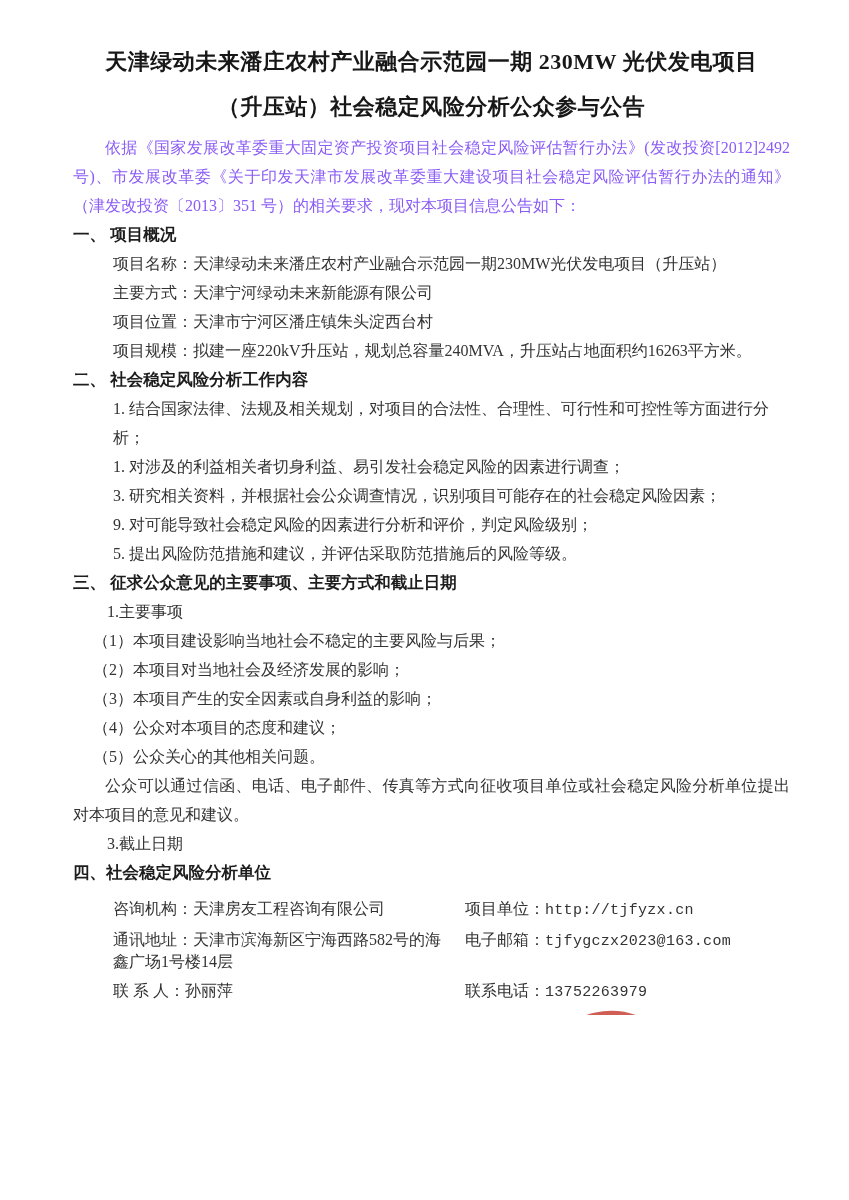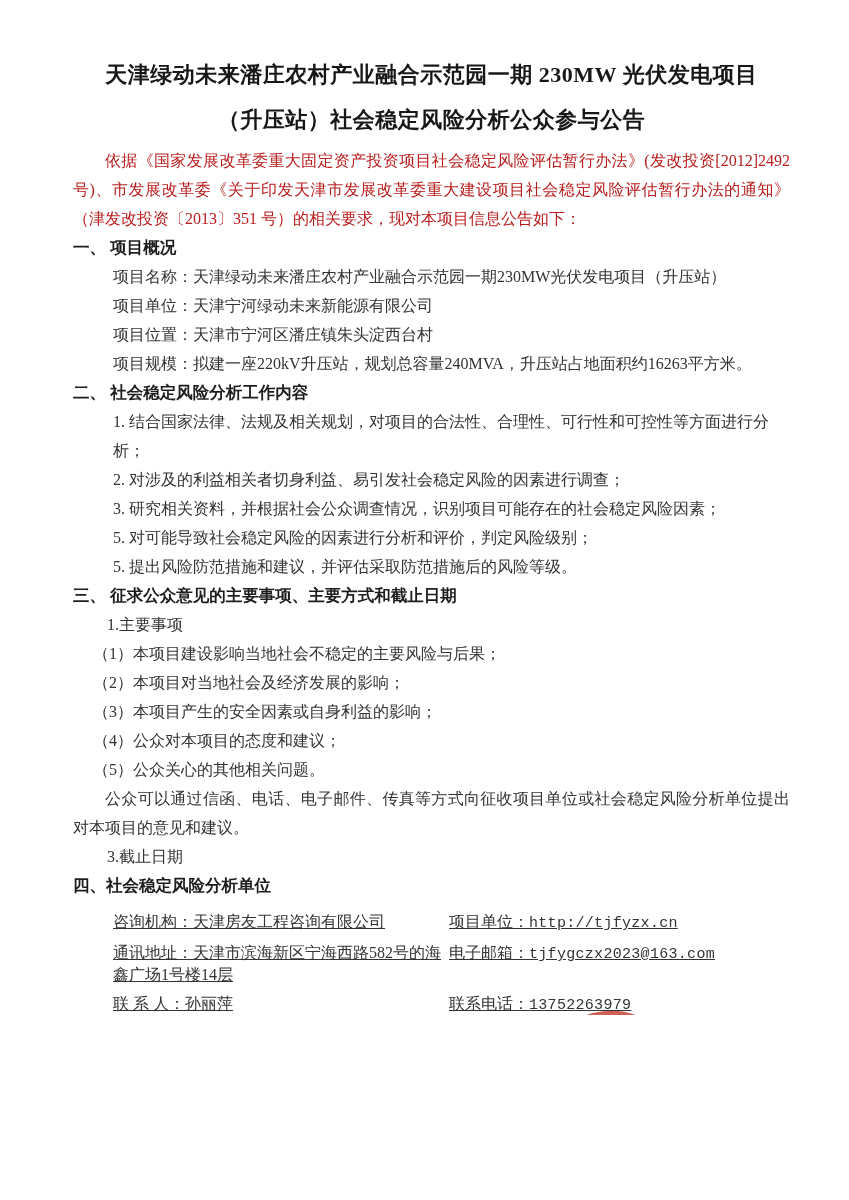--- a/index.html
+++ b/index.html
@@ -6,39 +6,38 @@
   html,body { background:#ffffff; }
   .page {
     position:relative;
     width:849px; height:1015px;
     background:#ffffff;
     overflow:hidden;
     font-family:"Liberation Serif","DejaVu Serif",serif;
     color:#333333;
     font-size:16px;
     line-height:29px;
-    padding:52px 59px 0 73px;
+    padding:39px 59px 0 73px;
   }
   .title { 
     text-align:center; font-weight:700; color:#171717;
     font-size:22px; line-height:45px; letter-spacing:0.5px;
     margin-bottom:4px;
   }
-  .intro { text-indent:2em; text-align:justify; color:#b91c1c; }
+  .intro { text-indent:2em; text-align:justify; color:#8b5cf6; }
   .sec-heading { font-weight:700; color:#1d1d1d; font-size:16.5px; }
   .row-indent { padding-left:40px; }
   .item-indent { padding-left:40px; }
   .sub-indent { padding-left:34px; }
   .paren-indent { padding-left:20px; }
   .para { text-indent:2em; text-align:justify; }
   .contact-grid {
     margin-left:40px; margin-top:4px;
     display:grid; grid-template-columns:336px 1fr;
-    column-gap:0px;
-    text-decoration:underline;
+    column-gap:16px;
   }
   .contact-cell { line-height:22px; margin-top:7px; }
   .contact-cell.tall { min-height:44px; }
   .mono-val { font-family:"Liberation Mono","DejaVu Sans Mono",monospace; font-size:15px; letter-spacing:0.3px; }
   .signature {
     width:300px; margin-left:auto; margin-right:45px;
     margin-top:22px; text-align:center; position:relative; z-index:2;
   }
   .sig-company { font-weight:700; color:#1d1d1d; font-size:17px; line-height:28px; letter-spacing:1px; }
   .sig-date { font-size:12px; line-height:28px; color:#6d28d9; font-weight:700; letter-spacing:1px; }
@@ -60,29 +59,29 @@
 
   <div class="title">
     <div>天津绿动未来潘庄农村产业融合示范园一期 230MW 光伏发电项目</div>
     <div>（升压站）社会稳定风险分析公众参与公告</div>
   </div>
 
   <p class="intro">依据《国家发展改革委重大固定资产投资项目社会稳定风险评估暂行办法》(发改投资[2012]2492 号)、市发展改革委《关于印发天津市发展改革委重大建设项目社会稳定风险评估暂行办法的通知》（津发改投资〔2013〕351 号）的相关要求，现对本项目信息公告如下：</p>
 
   <div class="sec-heading">一、 项目概况</div>
   <div class="row-indent">项目名称：天津绿动未来潘庄农村产业融合示范园一期230MW光伏发电项目（升压站）</div>
-  <div class="row-indent">项目单位：天津宁河绿动未来新能源有限公司</div>
+  <div class="row-indent">主要方式：天津宁河绿动未来新能源有限公司</div>
   <div class="row-indent">项目位置：天津市宁河区潘庄镇朱头淀西台村</div>
   <div class="row-indent">项目规模：拟建一座220kV升压站，规划总容量240MVA，升压站占地面积约16263平方米。</div>
 
   <div class="sec-heading">二、 社会稳定风险分析工作内容</div>
   <div class="item-indent">1. 结合国家法律、法规及相关规划，对项目的合法性、合理性、可行性和可控性等方面进行分析；</div>
-  <div class="item-indent">2. 对涉及的利益相关者切身利益、易引发社会稳定风险的因素进行调查；</div>
+  <div class="item-indent">1. 对涉及的利益相关者切身利益、易引发社会稳定风险的因素进行调查；</div>
   <div class="item-indent">3. 研究相关资料，并根据社会公众调查情况，识别项目可能存在的社会稳定风险因素；</div>
-  <div class="item-indent">5. 对可能导致社会稳定风险的因素进行分析和评价，判定风险级别；</div>
+  <div class="item-indent">9. 对可能导致社会稳定风险的因素进行分析和评价，判定风险级别；</div>
   <div class="item-indent">5. 提出风险防范措施和建议，并评估采取防范措施后的风险等级。</div>
 
   <div class="sec-heading">三、 征求公众意见的主要事项、主要方式和截止日期</div>
   <div class="sub-indent">1.主要事项</div>
   <div class="paren-indent">（1）本项目建设影响当地社会不稳定的主要风险与后果；</div>
   <div class="paren-indent">（2）本项目对当地社会及经济发展的影响；</div>
   <div class="paren-indent">（3）本项目产生的安全因素或自身利益的影响；</div>
   <div class="paren-indent">（4）公众对本项目的态度和建议；</div>
   <div class="paren-indent">（5）公众关心的其他相关问题。</div>
   <p class="para">公众可以通过信函、电话、电子邮件、传真等方式向征收项目单位或社会稳定风险分析单位提出对本项目的意见和建议。</p>

